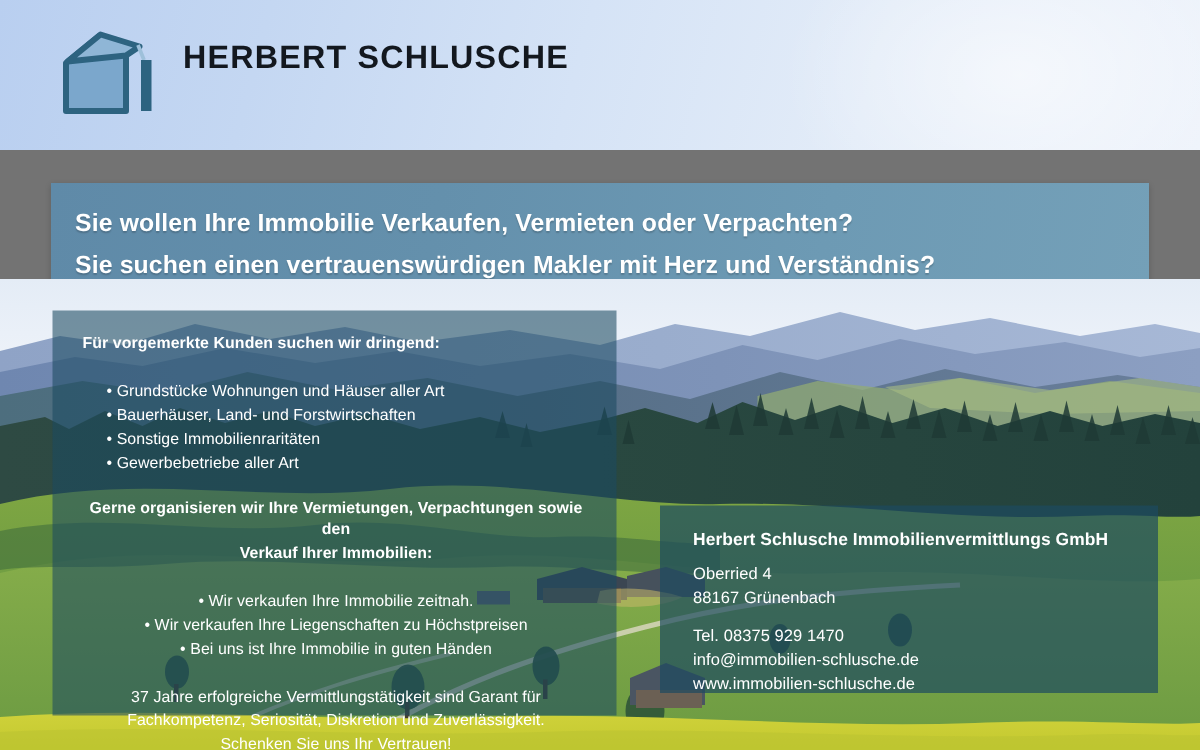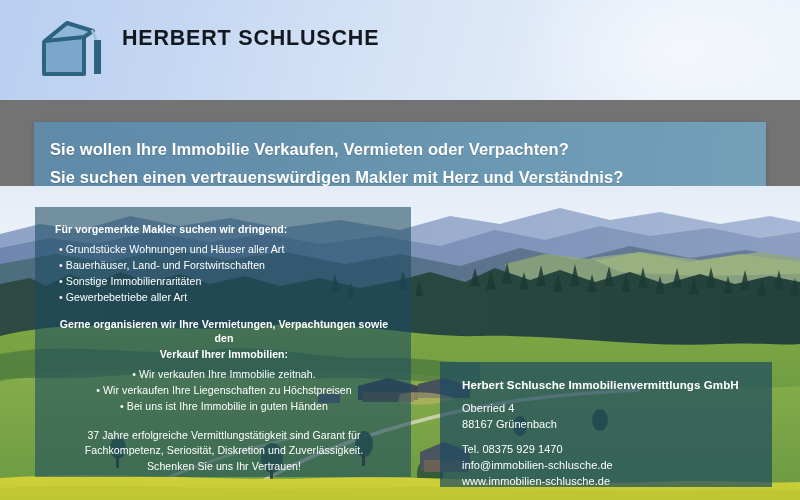--- a/index.html
+++ b/index.html
@@ -64,33 +64,33 @@
   .photo svg{position:absolute;left:0;top:0;display:block;}
 
   
   .panel-left{
     position:absolute;left:35px;top:207px;width:376px;height:270px;
     background:rgba(28,74,96,.58);
     color:#ffffff;
     box-sizing:border-box;padding:16px 18px 0 20px;
   }
   .panel-right{
-    position:absolute;left:440px;top:362px;width:332px;height:125px;
+    position:absolute;left:440px;top:337px;width:332px;height:125px;
     background:rgba(28,74,96,.70);
     color:#ffffff;
     box-sizing:border-box;padding:15px 16px 0 22px;
   }
 
   .blk{margin:0 0 0 0;}
   .blk + .blk{margin-top:13px;text-align:center;}
   .hd{
     font-size:10.6px;font-weight:bold;line-height:1.32;
     margin:0 0 2px 0;letter-spacing:.05px;
   }
-  ul.bl{list-style:none;margin:4px;padding:0;}
+  ul.bl{list-style:none;margin:16px;padding:0;}
   ul.bl li{
     font-size:10.6px;font-weight:400;line-height:1.52;
     letter-spacing:.05px;white-space:nowrap;
   }
   ul.bl li:before{content:"• ";}
   .closing{
     font-size:10.6px;font-weight:normal;line-height:1.5;letter-spacing:.05px;
   }
 
   .contact-title{
@@ -262,21 +262,21 @@
       <path fill="url(#rape)" d="M0,292 C110,284 210,296 320,292 C430,288 540,300 650,296
         C720,293 770,298 800,296 L800,314 L0,314 Z"></path>
       <path fill="#b9c232" opacity=".55" d="M0,302 C120,296 240,306 360,302 C480,298 600,308 720,304
         C760,302 785,305 800,304 L800,314 L0,314 Z"></path>
     </svg>
   </div>
 
   <div class="panel-left">
 
     <div class="blk">
-      <div class="hd">Für vorgemerkte Makler suchen wir dringend:</div>
+      <div class="hd">Für vorgemerkte Kunden suchen wir dringend:</div>
       <ul class="bl">
         <li>Grundstücke Wohnungen und Häuser aller Art</li>
         <li>Bauerhäuser, Land- und Forstwirtschaften</li>
         <li>Sonstige Immobilienraritäten</li>
         <li>Gewerbebetriebe aller Art</li>
       </ul>
     </div>
 
     <div class="blk">
       <div class="hd">Gerne organisieren wir Ihre Vermietungen, Verpachtungen sowie den</div>

